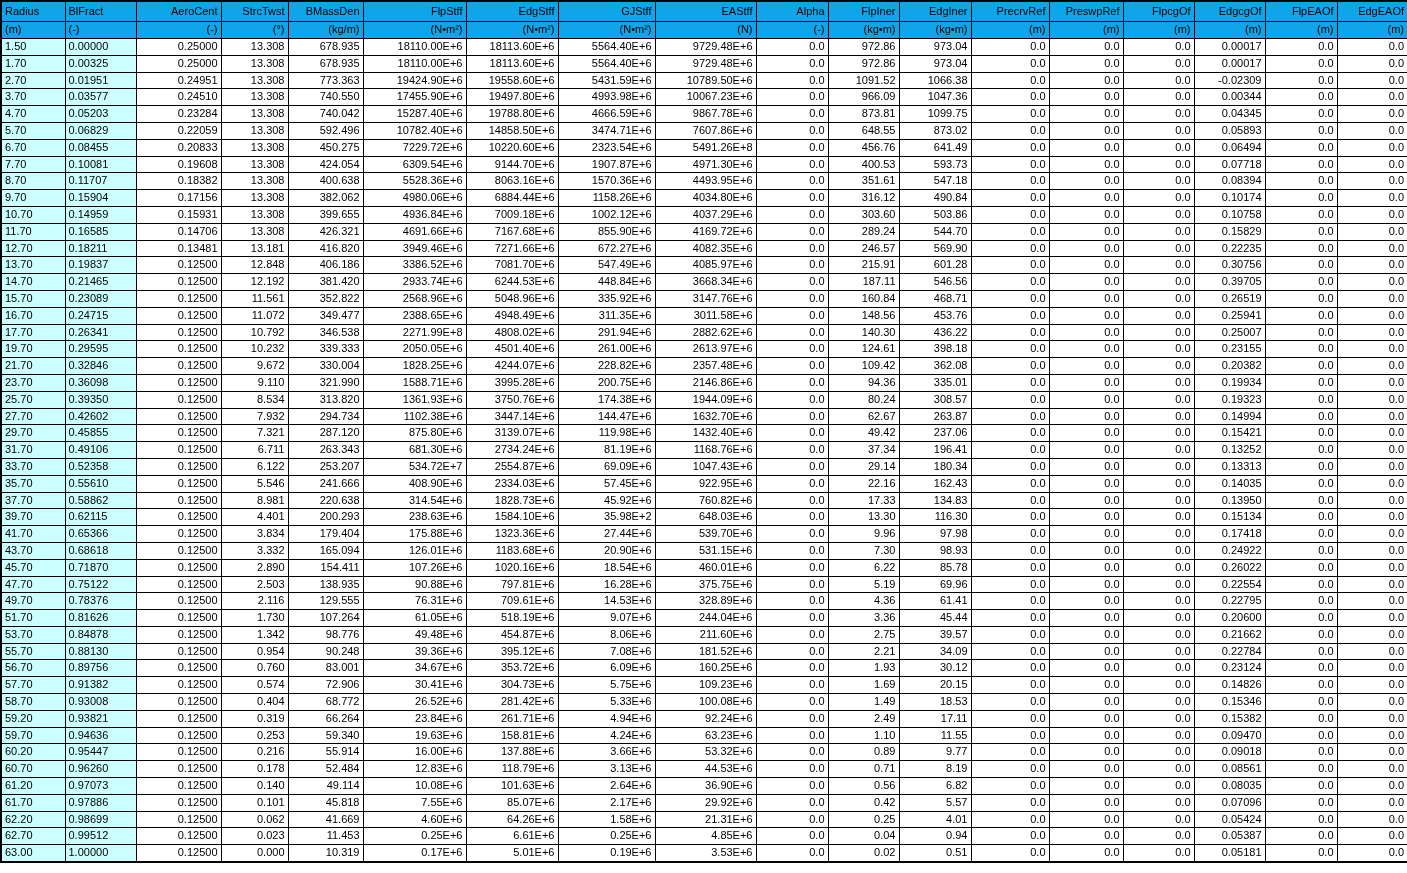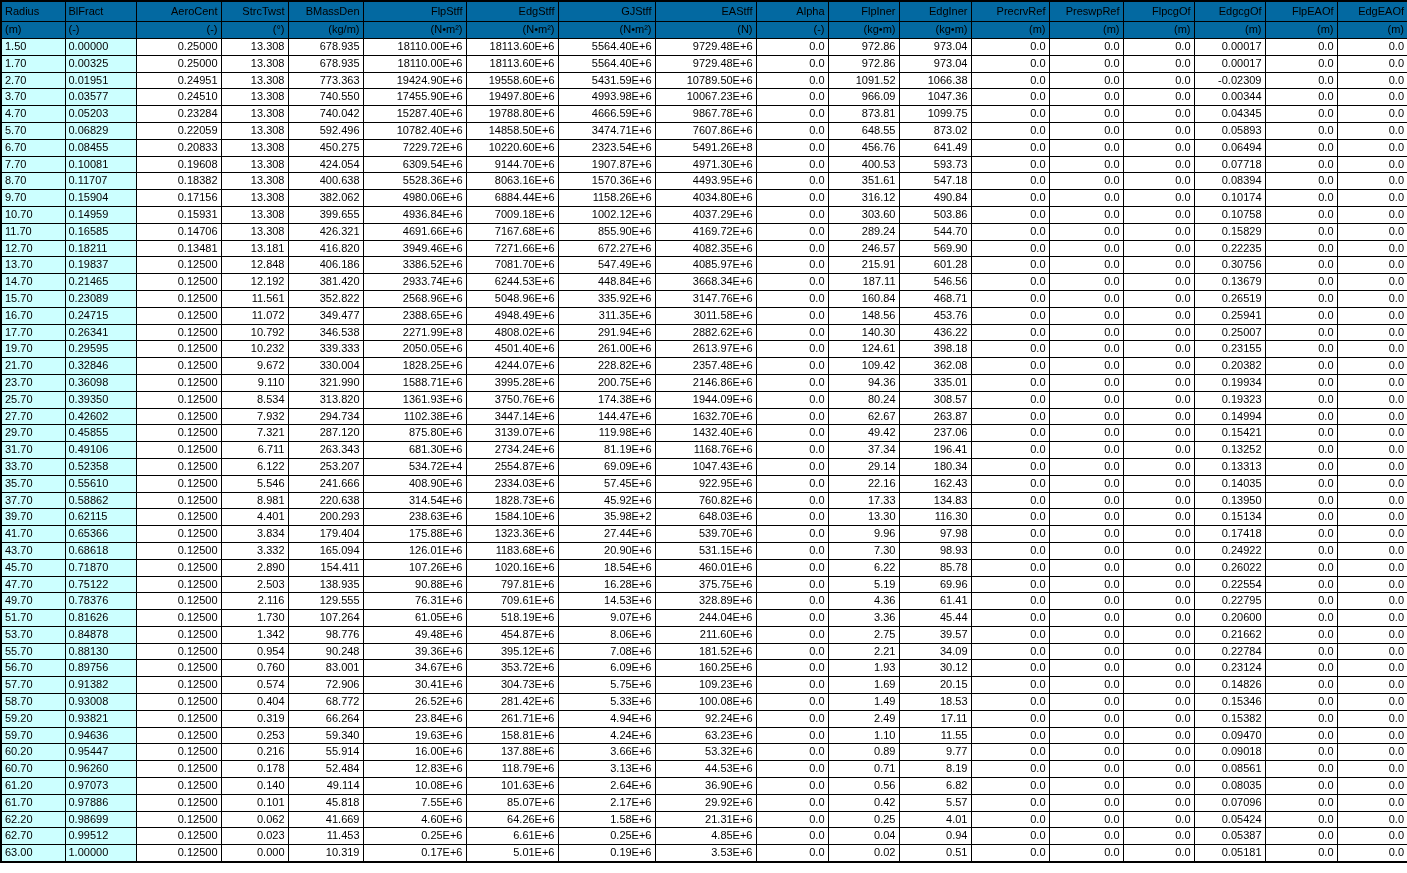--- a/index.html
+++ b/index.html
@@ -19,21 +19,21 @@
   }
   table[data-name="blade-table"] td {
     border: 1px solid #000;
     padding: 0 3px;
     height: 15.8px;
     line-height: 15.8px;
     white-space: nowrap;
     overflow: hidden;
     box-sizing: content-box;
   }
-  td.hdr  { background: #0369a1; }
+  td.hdr  { background: #0ea5e9; }
   td.cyan { background: #CCFFFF; }
   td.l { text-align: left; }
   td.r { text-align: right; }
   tr.hrow1 td { height: 19px; line-height: 19px; }
   tr.hrow2 td { height: 16px; line-height: 14px; vertical-align: top; }
 </style>
 </head>
 <body>
 
 <table data-name="blade-table">
@@ -389,21 +389,21 @@
         <td class="r" data-name="cell-flpstff">2933.74E+6</td>
         <td class="r" data-name="cell-edgstff">6244.53E+6</td>
         <td class="r" data-name="cell-gjstff">448.84E+6</td>
         <td class="r" data-name="cell-eastff">3668.34E+6</td>
         <td class="r" data-name="cell-alpha">0.0</td>
         <td class="r" data-name="cell-flpiner">187.11</td>
         <td class="r" data-name="cell-edginer">546.56</td>
         <td class="r" data-name="cell-precrvref">0.0</td>
         <td class="r" data-name="cell-preswpref">0.0</td>
         <td class="r" data-name="cell-flpcgof">0.0</td>
-        <td class="r" data-name="cell-edgcgof">0.13679</td>
+        <td class="r" data-name="cell-edgcgof">0.39705</td>
         <td class="r" data-name="cell-flpeaof">0.0</td>
         <td class="r" data-name="cell-edgeaof">0.0</td>
       </tr>
       <tr data-name="table-row">
         <td class="cyan l" data-name="cell-radius">15.70</td>
         <td class="cyan l" data-name="cell-blfract">0.23089</td>
         <td class="r" data-name="cell-aerocent">0.12500</td>
         <td class="r" data-name="cell-strctwst">11.561</td>
         <td class="r" data-name="cell-bmassden">352.822</td>
         <td class="r" data-name="cell-flpstff">2568.96E+6</td>
@@ -599,21 +599,21 @@
         <td class="r" data-name="cell-edgcgof">0.13252</td>
         <td class="r" data-name="cell-flpeaof">0.0</td>
         <td class="r" data-name="cell-edgeaof">0.0</td>
       </tr>
       <tr data-name="table-row">
         <td class="cyan l" data-name="cell-radius">33.70</td>
         <td class="cyan l" data-name="cell-blfract">0.52358</td>
         <td class="r" data-name="cell-aerocent">0.12500</td>
         <td class="r" data-name="cell-strctwst">6.122</td>
         <td class="r" data-name="cell-bmassden">253.207</td>
-        <td class="r" data-name="cell-flpstff">534.72E+4</td>
+        <td class="r" data-name="cell-flpstff">534.72E+7</td>
         <td class="r" data-name="cell-edgstff">2554.87E+6</td>
         <td class="r" data-name="cell-gjstff">69.09E+6</td>
         <td class="r" data-name="cell-eastff">1047.43E+6</td>
         <td class="r" data-name="cell-alpha">0.0</td>
         <td class="r" data-name="cell-flpiner">29.14</td>
         <td class="r" data-name="cell-edginer">180.34</td>
         <td class="r" data-name="cell-precrvref">0.0</td>
         <td class="r" data-name="cell-preswpref">0.0</td>
         <td class="r" data-name="cell-flpcgof">0.0</td>
         <td class="r" data-name="cell-edgcgof">0.13313</td>

